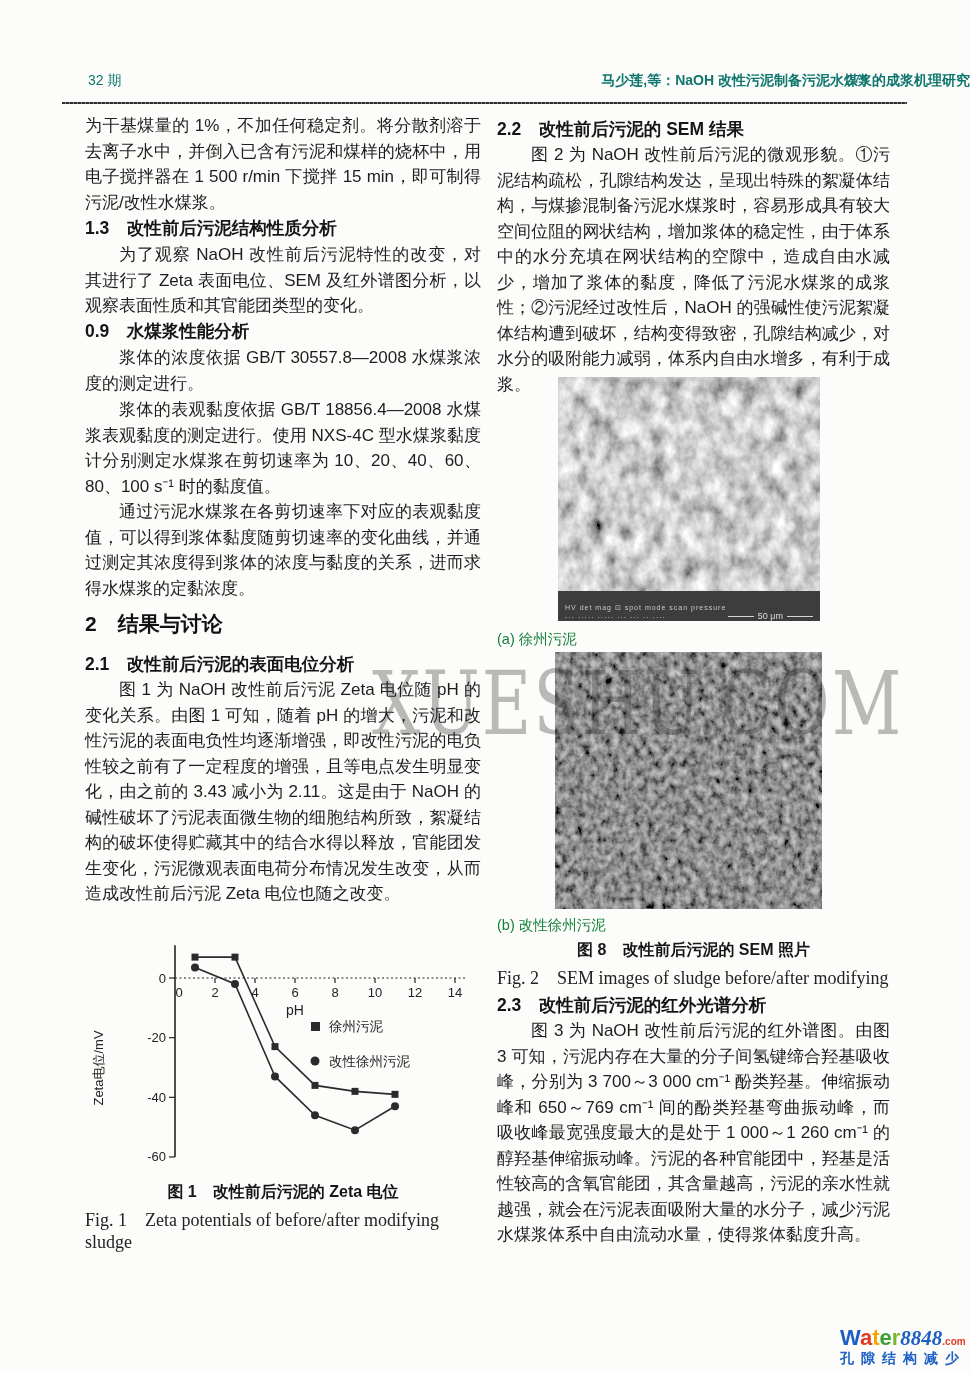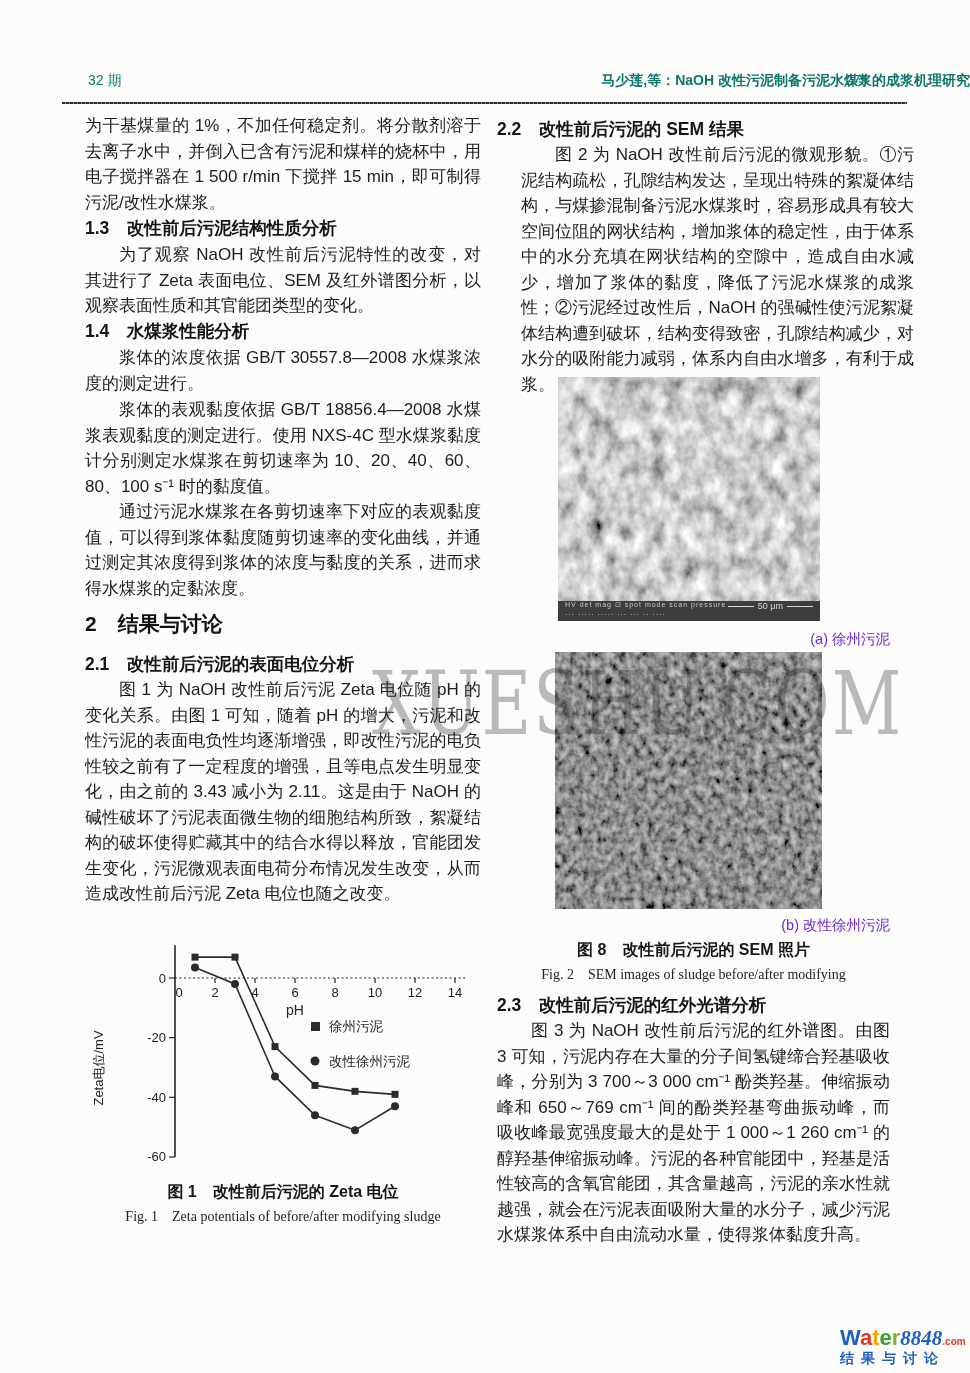--- a/index.html
+++ b/index.html
@@ -7,26 +7,26 @@
         font-family:"Liberation Sans",sans-serif;color:#1b1b1b;overflow:hidden;}
   .abs{position:absolute;}
   .hdr{font-size:14px;color:#0f766e;}
   .rule{height:2px;background:repeating-linear-gradient(90deg,#2e2e2e 0 3px,#7a7a7a 3px 4px);}
   .para{position:absolute;width:396px;text-align:justify;font-size:17px;line-height:25.5px;color:#1d1d1d;}
   .rcol{width:393px;}
   .ind{text-indent:2em;}
   .h3{position:absolute;font-weight:bold;font-size:17.5px;color:#151515;}
   .h1{position:absolute;font-weight:bold;font-size:21px;color:#111;}
   .cap-cn{position:absolute;width:396px;text-align:center;font-weight:bold;font-size:16px;color:#161616;}
-  .cap-en{position:absolute;width:396px;text-align:center;font-size:14px;font-family:"Liberation Serif",serif;color:#222;}
-  .subcap{position:absolute;width:393px;text-align:right;font-size:14.5px;color:#6d28d9;}
+  .cap-en{position:absolute;width:396px;font-size:18px;font-family:"Liberation Serif",serif;color:#222;}
+  .subcap{position:absolute;width:393px;text-align:left;font-size:14.5px;color:#15803d;}
   .sem{position:absolute;background:#555;}
   .sem svg{display:block;}
-  .sembar{position:absolute;left:0;right:0;bottom:0;height:20px;background:#3d3d3d;color:#c9c9c9;
-          display:flex;align-items:flex-start;justify-content:space-between;padding:0 7px;box-sizing:border-box;}
+  .sembar{position:absolute;left:0;right:0;bottom:0;height:30px;background:#3d3d3d;color:#c9c9c9;
+          display:flex;align-items:flex-end;justify-content:space-between;padding:0 7px;box-sizing:border-box;}
   .sembar .toks{display:flex;flex-direction:column;gap:2px;font-size:7px;letter-spacing:1px;white-space:nowrap;overflow:hidden;}
   .semscale{display:flex;align-items:center;gap:4px;font-size:9px;color:#dcdcdc;white-space:nowrap;}
   .semscale .ln{display:inline-block;width:26px;height:1px;background:#d5d5d5;}
   .wmark{position:absolute;font-family:"DejaVu Serif",serif;font-size:68px;letter-spacing:2px;
          color:rgba(45,45,45,0.32);transform:scale(1,1.3);transform-origin:top left;z-index:30;pointer-events:none;}
   .logo{position:absolute;line-height:1.1;font-family:"Liberation Sans",sans-serif;cursor:pointer;}
   .logo-r1{font-size:22px;font-weight:bold;white-space:nowrap;}
   .logo-num{font-family:"Liberation Serif",serif;font-style:italic;font-weight:bold;font-size:21px;}
   .logo-com{font-size:10px;font-weight:bold;vertical-align:baseline;}
   .logo-r2{font-size:14px;font-weight:bold;letter-spacing:7px;margin-top:1px;white-space:nowrap;}
@@ -64,21 +64,21 @@
 
   <div class="abs hdr" style="left:88px;top:72px;">32 期</div>
   <div class="abs hdr" style="left:0;right:0;top:72px;text-align:right;font-weight:bold;">马少莲,等：NaOH 改性污泥制备污泥水煤浆的成浆机理研究</div>
   <div class="abs hdr" style="left:780px;top:72px;width:88px;text-align:right;">275</div>
   <div class="abs rule" style="left:62px;top:102px;width:845px;"></div>
 
   <div>
     <div class="para" style="left:85px;top:113px;">为干基煤量的 1%，不加任何稳定剂。将分散剂溶于去离子水中，并倒入已含有污泥和煤样的烧杯中，用电子搅拌器在 1 500 r/min 下搅拌 15 min，即可制得污泥/改性水煤浆。</div>
     <div class="h3" style="left:85px;top:216px;">1.3　改性前后污泥结构性质分析</div>
     <div class="para ind" style="left:85px;top:242px;">为了观察 NaOH 改性前后污泥特性的改变，对其进行了 Zeta 表面电位、SEM 及红外谱图分析，以观察表面性质和其官能团类型的变化。</div>
-    <div class="h3" style="left:85px;top:319px;">1.4　水煤浆性能分析</div>
+    <div class="h3" style="left:85px;top:319px;">0.9　水煤浆性能分析</div>
     <div class="para ind" style="left:85px;top:345px;">浆体的浓度依据 GB/T 30557.8—2008 水煤浆浓度的测定进行。</div>
     <div class="para ind" style="left:85px;top:397px;">浆体的表观黏度依据 GB/T 18856.4—2008 水煤浆表观黏度的测定进行。使用 NXS-4C 型水煤浆黏度计分别测定水煤浆在剪切速率为 10、20、40、60、80、100 s⁻¹ 时的黏度值。</div>
     <div class="para ind" style="left:85px;top:499px;">通过污泥水煤浆在各剪切速率下对应的表观黏度值，可以得到浆体黏度随剪切速率的变化曲线，并通过测定其浓度得到浆体的浓度与黏度的关系，进而求得水煤浆的定黏浓度。</div>
     <div class="h1" style="left:85px;top:610px;">2　结果与讨论</div>
     <div class="h3" style="left:85px;top:652px;">2.1　改性前后污泥的表面电位分析</div>
     <div class="para ind" style="left:85px;top:677px;">图 1 为 NaOH 改性前后污泥 Zeta 电位随 pH 的变化关系。由图 1 可知，随着 pH 的增大，污泥和改性污泥的表面电负性均逐渐增强，即改性污泥的电负性较之前有了一定程度的增强，且等电点发生明显变化，由之前的 3.43 减小为 2.11。这是由于 NaOH 的碱性破坏了污泥表面微生物的细胞结构所致，絮凝结构的破坏使得贮藏其中的结合水得以释放，官能团发生变化，污泥微观表面电荷分布情况发生改变，从而造成改性前后污泥 Zeta 电位也随之改变。</div>
 
     <svg class="abs" style="left:85px;top:938px;" width="400" height="242" viewBox="0 0 400 242">
         <line x1="90" y1="7.183700000000002" x2="90" y2="218.998" stroke="#222" stroke-width="1.6"></line>
         <line x1="90" y1="40" x2="380" y2="40" stroke="#222" stroke-width="1.2" stroke-dasharray="2 2.5"></line>
@@ -125,21 +125,21 @@
         <circle cx="310" cy="168.2819" r="4" fill="#2b2b2b"></circle>
         <circle cx="230" cy="123" r="4.5" fill="#2b2b2b"></circle>
         <text x="244" y="128" font-size="13.5" fill="#222">改性徐州污泥</text>
       </svg>
     <div class="cap-cn" style="left:85px;top:1182px;">图 1　改性前后污泥的 Zeta 电位</div>
     <div class="cap-en" style="left:85px;top:1208px;">Fig. 1　Zeta potentials of before/after modifying sludge</div>
   </div>
 
   <div>
     <div class="h3" style="left:497px;top:117px;">2.2　改性前后污泥的 SEM 结果</div>
-    <div class="para rcol ind" style="left:497px;top:142px;width:393px;margin-left:24px;">图 2 为 NaOH 改性前后污泥的微观形貌。①污泥结构疏松，孔隙结构发达，呈现出特殊的絮凝体结构，与煤掺混制备污泥水煤浆时，容易形成具有较大空间位阻的网状结构，增加浆体的稳定性，由于体系中的水分充填在网状结构的空隙中，造成自由水减少，增加了浆体的黏度，降低了污泥水煤浆的成浆性；②污泥经过改性后，NaOH 的强碱性使污泥絮凝体结构遭到破坏，结构变得致密，孔隙结构减少，对水分的吸附能力减弱，体系内自由水增多，有利于成浆。</div>
+    <div class="para rcol ind" style="left:497px;top:142px;width:393px;">图 2 为 NaOH 改性前后污泥的微观形貌。①污泥结构疏松，孔隙结构发达，呈现出特殊的絮凝体结构，与煤掺混制备污泥水煤浆时，容易形成具有较大空间位阻的网状结构，增加浆体的稳定性，由于体系中的水分充填在网状结构的空隙中，造成自由水减少，增加了浆体的黏度，降低了污泥水煤浆的成浆性；②污泥经过改性后，NaOH 的强碱性使污泥絮凝体结构遭到破坏，结构变得致密，孔隙结构减少，对水分的吸附能力减弱，体系内自由水增多，有利于成浆。</div>
 
     <div class="sem" style="left:558px;top:377px;width:262px;height:244px;">
       <svg width="262" height="244">
         <rect width="262" height="244" fill="#6f6f6f"></rect>
         <rect width="262" height="244" filter="url(#f-sem-a)"></rect>
       </svg>
       <div class="sembar">
         <div class="toks">
           <span>HV    det    mag ⊡    spot    mode  scan  pressure</span>
           <span>··· ·····  ····· ···  ··· ··  ····</span>
@@ -165,16 +165,16 @@
     <div class="cap-en" style="left:497px;top:966px;width:393px;">Fig. 2　SEM images of sludge before/after modifying</div>
 
     <div class="h3" style="left:497px;top:993px;">2.3　改性前后污泥的红外光谱分析</div>
     <div class="para rcol ind" style="left:497px;top:1018px;width:393px;">图 3 为 NaOH 改性前后污泥的红外谱图。由图 3 可知，污泥内存在大量的分子间氢键缔合羟基吸收峰，分别为 3 700～3 000 cm⁻¹ 酚类羟基。伸缩振动峰和 650～769 cm⁻¹ 间的酚类羟基弯曲振动峰，而吸收峰最宽强度最大的是处于 1 000～1 260 cm⁻¹ 的醇羟基伸缩振动峰。污泥的各种官能团中，羟基是活性较高的含氧官能团，其含量越高，污泥的亲水性就越强，就会在污泥表面吸附大量的水分子，减少污泥水煤浆体系中自由流动水量，使得浆体黏度升高。</div>
   </div>
 
   <div class="wmark" style="left:372px;top:652px;">XUESHU.COM</div>
 
   <div class="logo" style="left:840px;top:1326px;">
     <div class="logo-r1"><span id="logo-word"><span style="color: rgb(29, 95, 196);">W</span><span style="color: rgb(226, 58, 37);">a</span><span style="color: rgb(245, 164, 0);">t</span><span style="color: rgb(61, 158, 51);">e</span><span style="color: rgb(122, 182, 45);">r</span></span><span class="logo-num" id="logo-num" style="color: rgb(29, 95, 196);">8848</span><span class="logo-com" id="logo-com" style="color: rgb(226, 58, 37);">.com</span></div>
-    <div class="logo-r2" id="logo-sub" style="color: rgb(29, 95, 196);">结果与讨论</div>
+    <div class="logo-r2" id="logo-sub" style="color: rgb(29, 95, 196);">孔隙结构减少</div>
   </div>
 
 </div>
 
 </body></html>

